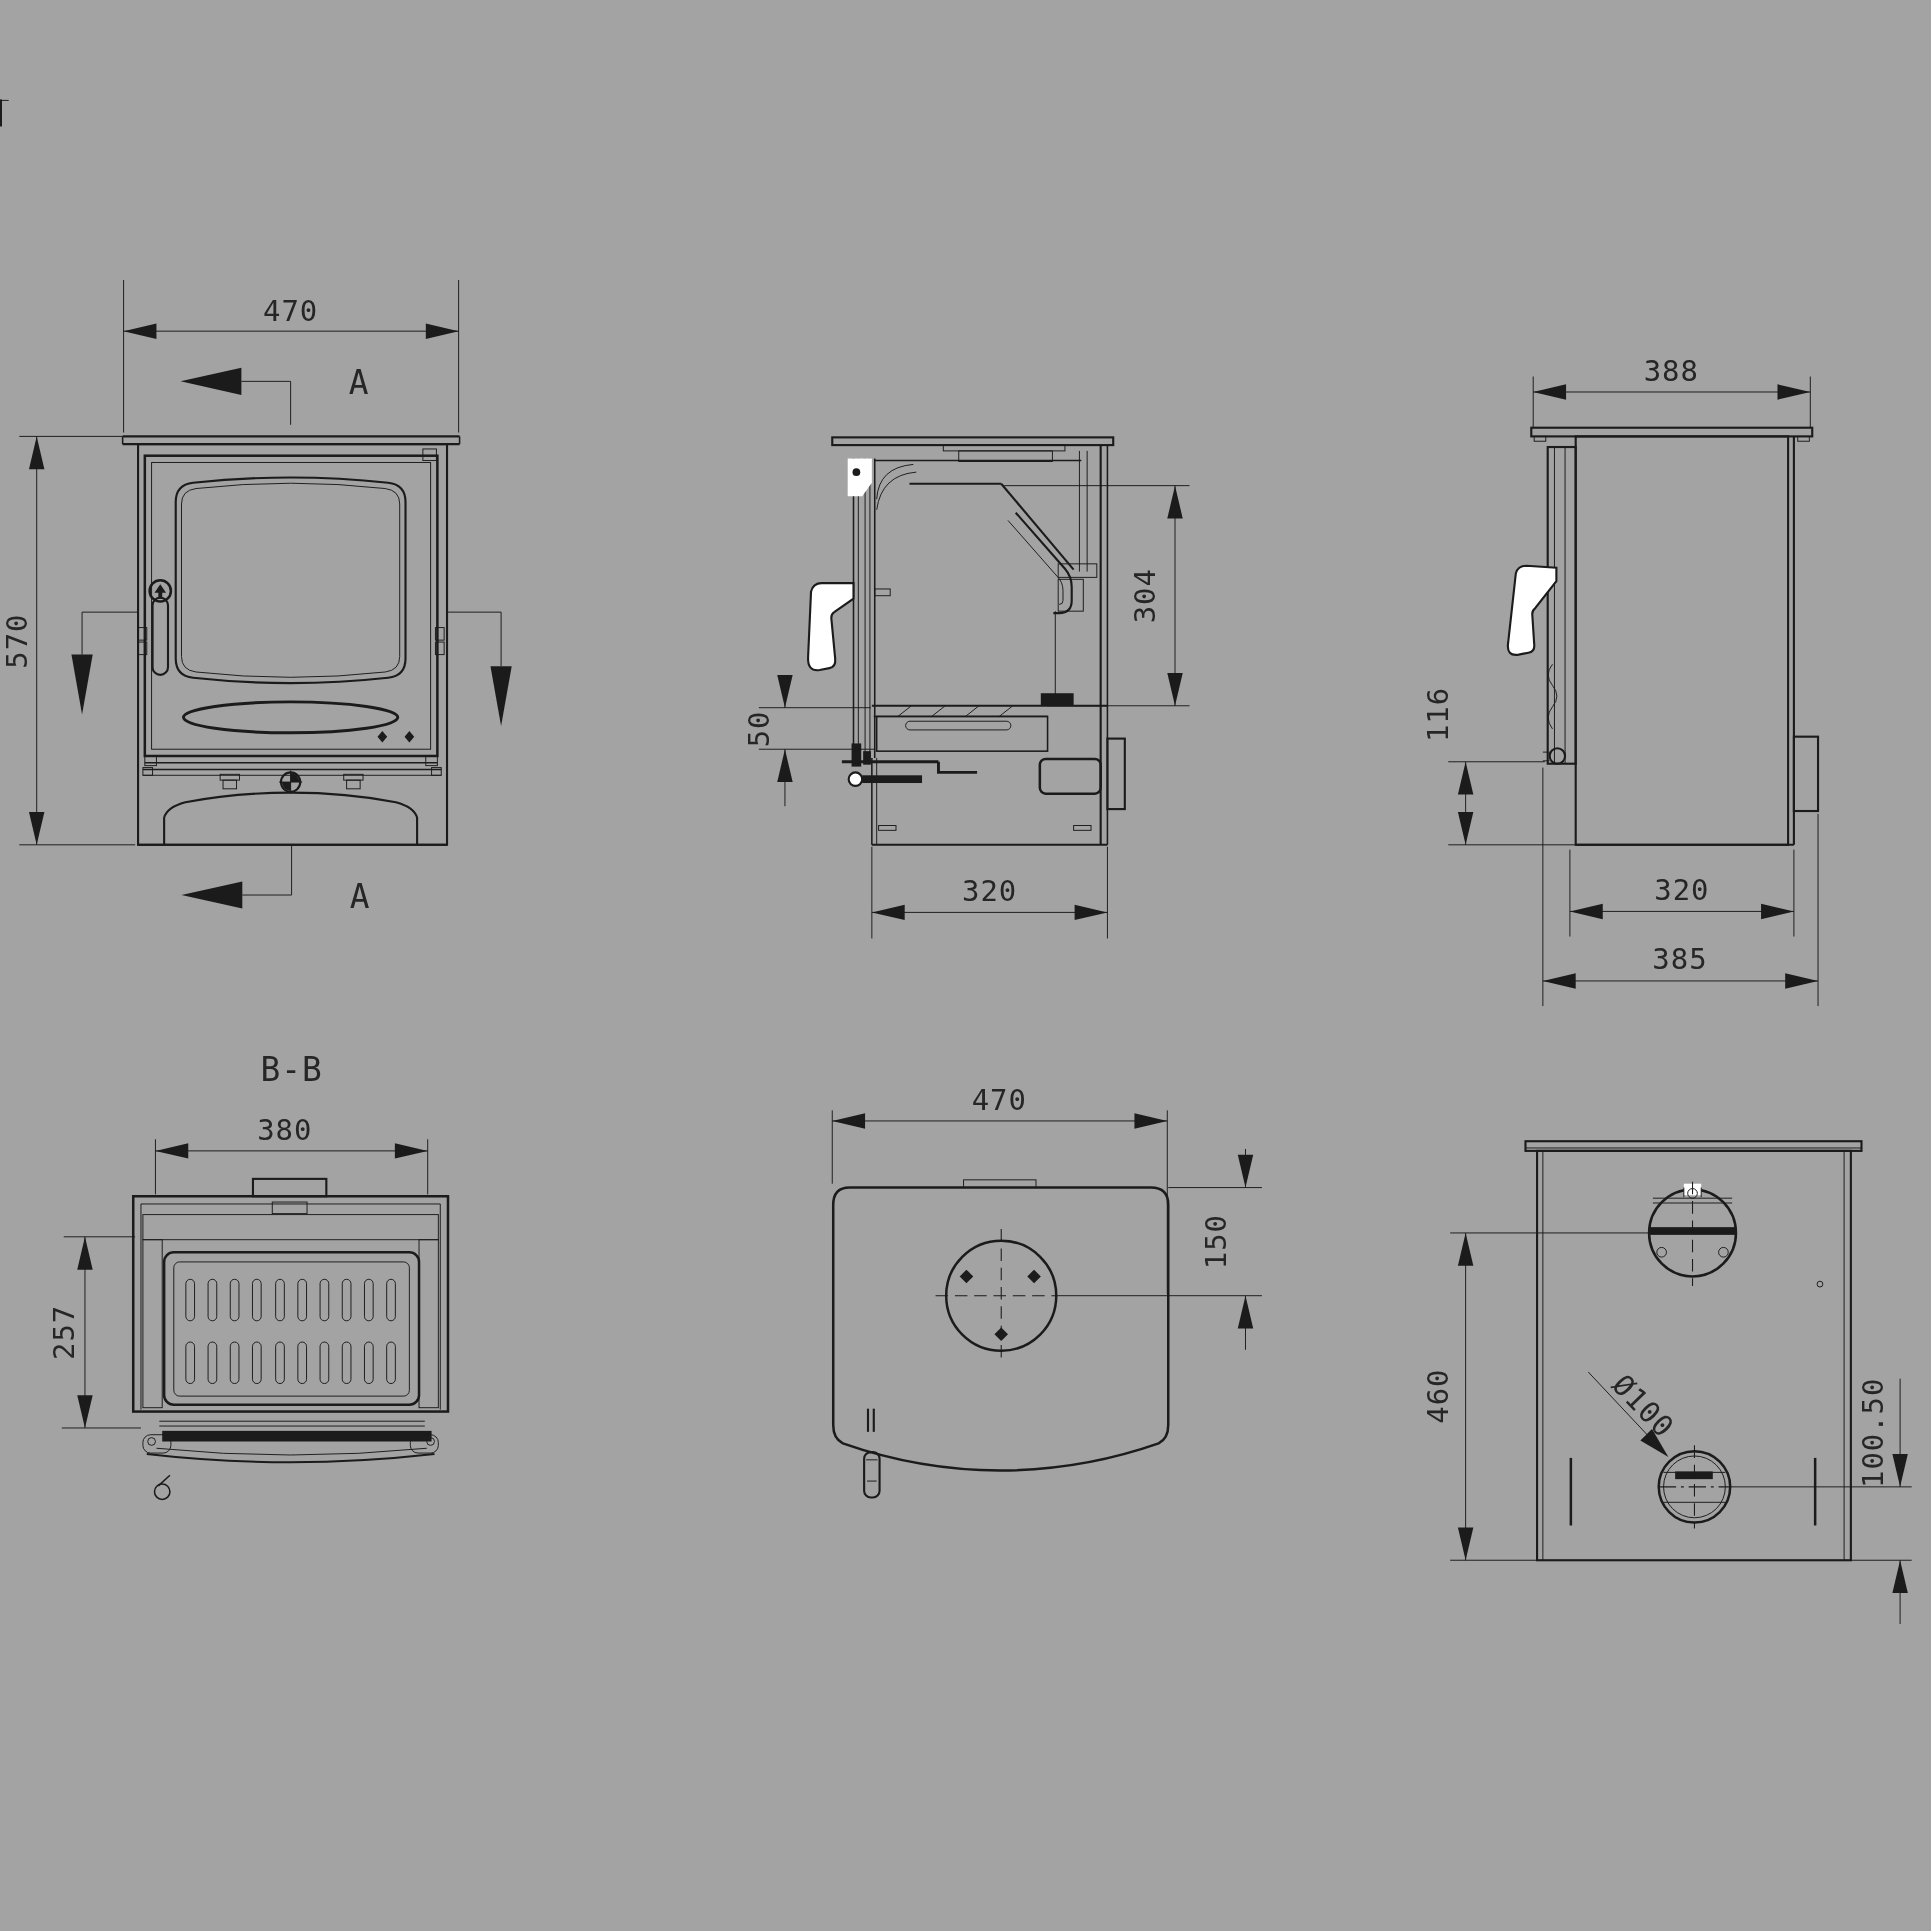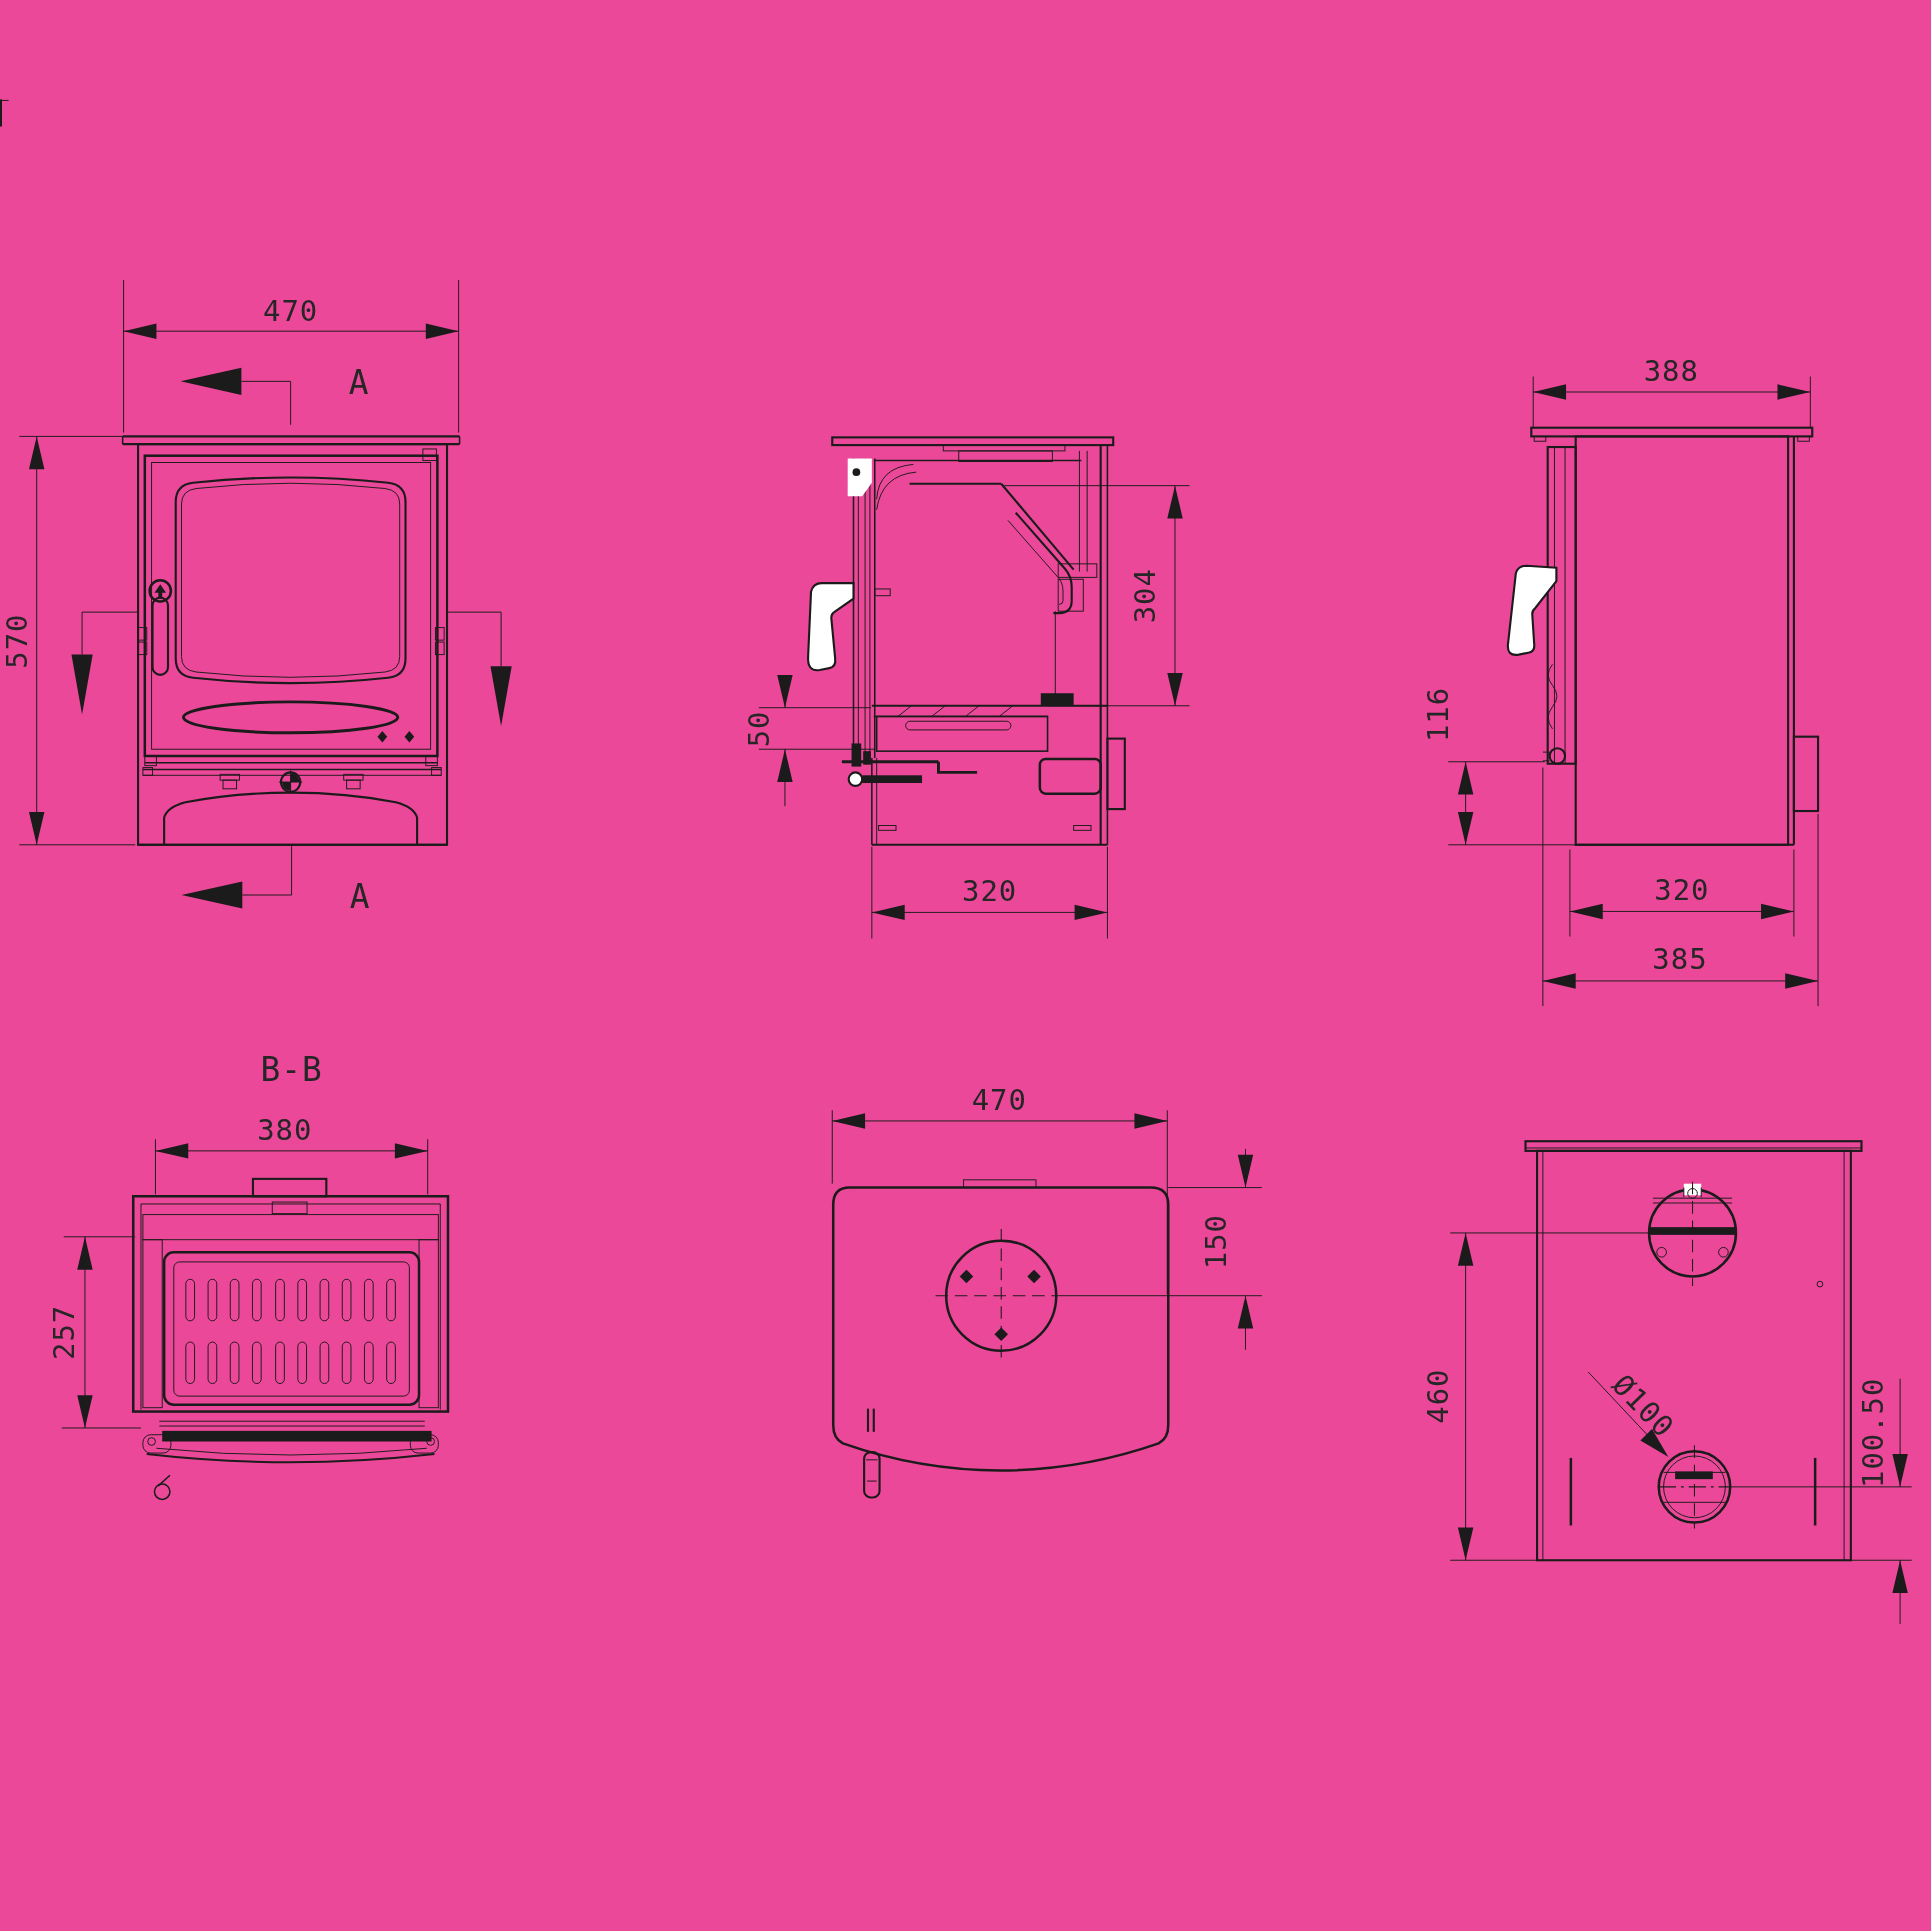--- a/index.html
+++ b/index.html
@@ -1,16 +1,16 @@
 <!DOCTYPE html>
 <html><head>
 <meta charset="utf-8">
 <style>
   html,body{margin:0;padding:0;background:#ffffff;}
-  .sheet{width:1931px;height:1931px;position:relative;background:#ec4899;}
+  .sheet{width:1931px;height:1931px;position:relative;background:#a3a3a3;}
   svg{display:block;}
   svg line, svg path, svg rect, svg circle, svg ellipse, svg polyline{
     stroke:#1b1b1b; fill:none; stroke-width:1.6; stroke-linecap:butt; stroke-linejoin:miter;
   }
   .w2{stroke-width:2.2;} .w25{stroke-width:2.6;} .w3{stroke-width:3;}
   .thin{stroke-width:1;}
   .fillk{fill:#1b1b1b;stroke:none;}
   .fillw{fill:#ffffff;stroke:none;}
   .outlined{fill:#ffffff;stroke:#1b1b1b;}
   .dash{stroke-dasharray:13 7;stroke-width:1.1;}

